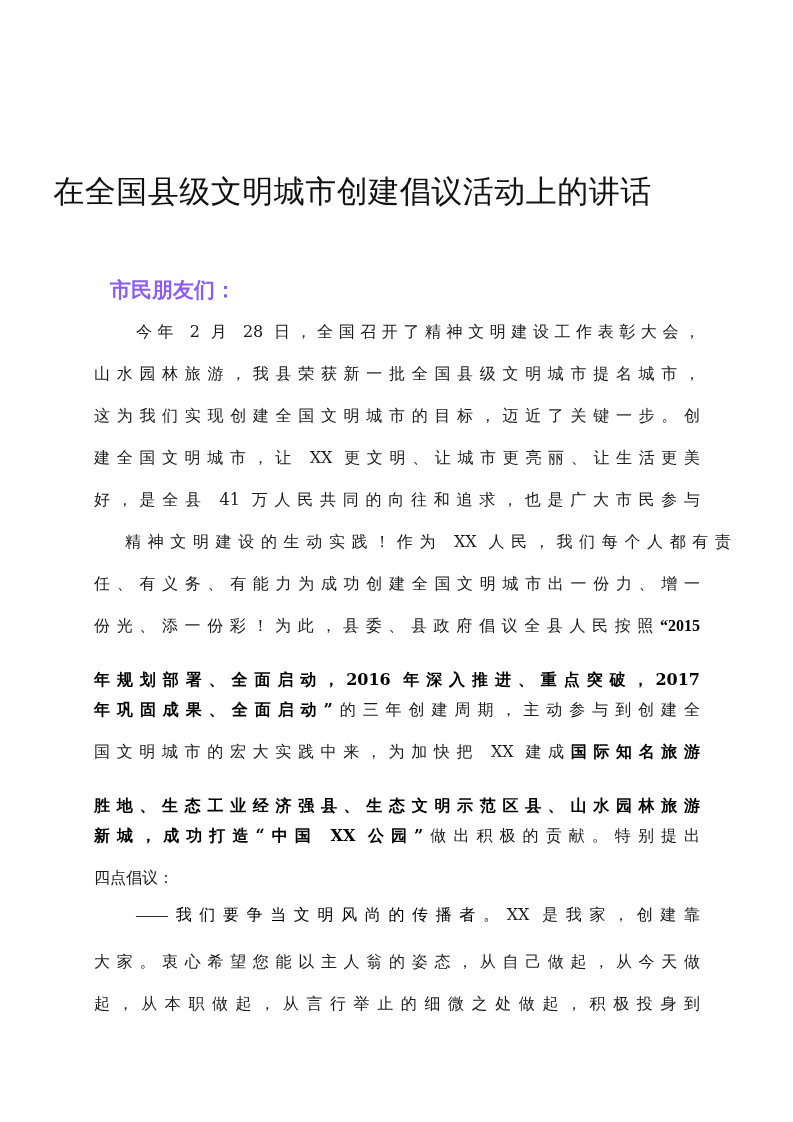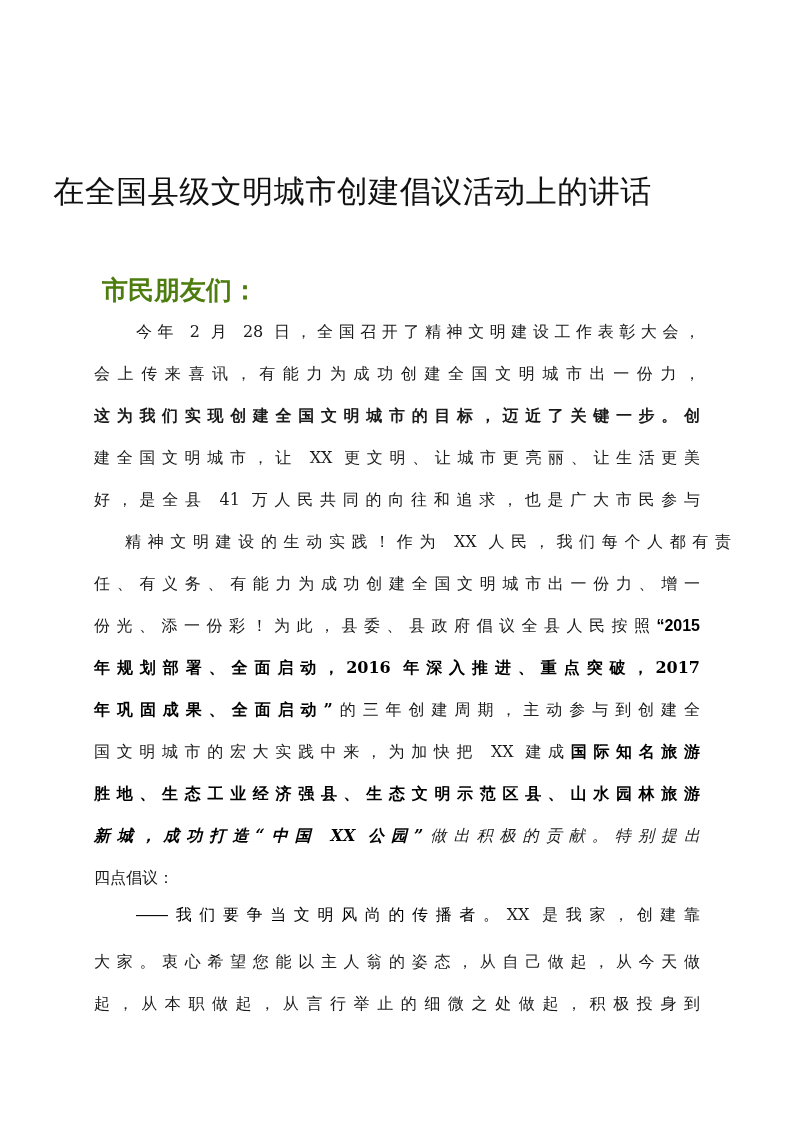--- a/index.html
+++ b/index.html
@@ -3,39 +3,39 @@
 <meta charset="utf-8">
 <style>
   html, body { margin: 0; padding: 0; background: #ffffff; }
   body { width: 793px; height: 1122px; position: relative; overflow: hidden;
          font-family: "DejaVu Serif", "Liberation Serif", serif; color: #111; }
   .title { position: absolute; left: 0; width: 705px; top: 148px; text-align: center;
            font-size: 31px; line-height: 44px; letter-spacing: 0.5px; color: #111; font-weight: normal; }
   .line { position: absolute; left: 94px; width: 606px; font-size: 16px; line-height: 30px;
           white-space: nowrap; text-align: justify; text-align-last: justify; color: #1a1a1a; }
   .line.last { text-align-last: left; }
-  .greet { position: absolute; left: 102px; font-size: 26px; line-height: 30px; font-weight: bold; color: #4d7c0f; }
-  .b { font-weight: bold; color: #000; font-family: Liberation Sans, sans-serif; }
-  .bs { font-weight: bold; color: #000; }
+  .greet { position: absolute; left: 110px; font-size: 21px; line-height: 30px; font-weight: bold; color: #8b5cf6; }
+  .b { font-weight: bold; color: #000; font-family: Liberation Serif, serif; }
+  .bs { font-weight: bold; color: #000; margin-top: 12px; }
   .indent { left: 136px; width: 564px; }
 </style>
 </head>
 <body>
 
 <div>
   <h1 class="title">在全国县级文明城市创建倡议活动上的讲话</h1>
   <div class="greet" style="top:275px;">市民朋友们：</div>
 
   <div class="line indent" style="top:317px;">
     <span>今年 2 月 28 日，全国召开了精神文明建设工作表彰大会，</span>
   </div>
   <div class="line" style="top:359px;">
-    <span>会上传来喜讯，有能力为成功创建全国文明城市出一份力，</span>
+    <span>山水园林旅游，我县荣获新一批全国县级文明城市提名城市，</span>
   </div>
-  <div class="line" style="top:401px;font-weight:bold;">
+  <div class="line" style="top:401px;">
     <span>这为我们实现创建全国文明城市的目标，迈近了关键一步。创</span>
   </div>
   <div class="line" style="top:443px;">
     <span>建全国文明城市，让 XX 更文明、让城市更亮丽、让生活更美</span>
   </div>
   <div class="line" style="top:485px;">
     <span>好，是全县 41 万人民共同的向往和追求，也是广大市民参与</span>
   </div>
   <div class="line" style="top:527px;margin-left:31px;">
     <span>精神文明建设的生动实践！作为 XX 人民，我们每个人都有责</span>
@@ -51,21 +51,21 @@
   </div>
   <div class="line" style="top:695px;">
     <span class="bs">年巩固成果、全面启动”</span><span>的三年创建周期，主动参与到创建全</span>
   </div>
   <div class="line" style="top:737px;">
     <span>国文明城市的宏大实践中来，为加快把 XX 建成</span><span class="bs">国际知名旅游</span>
   </div>
   <div class="line bs" style="top:779px;">
     <span>胜地、生态工业经济强县、生态文明示范区县、山水园林旅游</span>
   </div>
-  <div class="line" style="top:821px;font-style:italic;">
+  <div class="line" style="top:821px;">
     <span class="bs">新城，成功打造“中国 XX 公园”</span><span>做出积极的贡献。特别提出</span>
   </div>
   <div class="line last" style="top:863px;">
     <span>四点倡议：</span>
   </div>
   <div class="line indent" style="top:900px;">
     <span class="b" style="font-weight:normal;">——我们要争当文明风尚的传播者。</span><span>XX 是我家，创建靠</span>
   </div>
   <div class="line" style="top:947px;">
     <span>大家。衷心希望您能以主人翁的姿态，从自己做起，从今天做</span>

